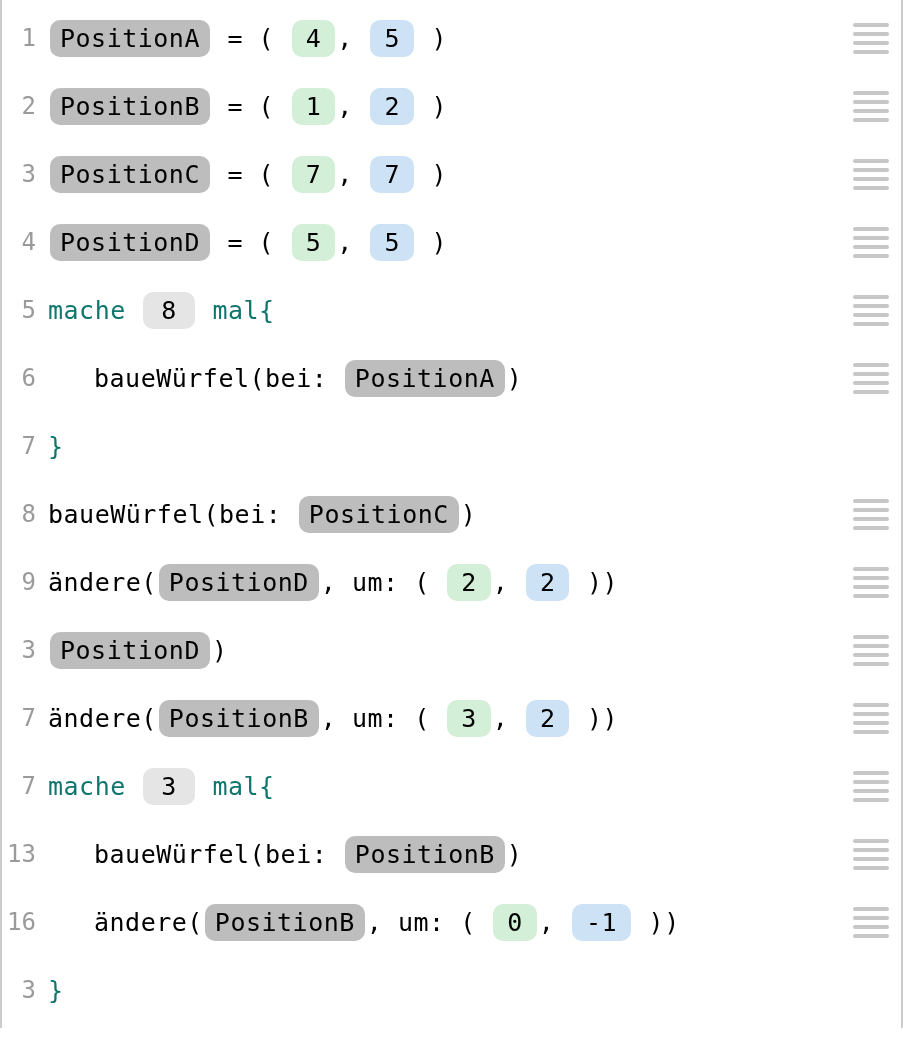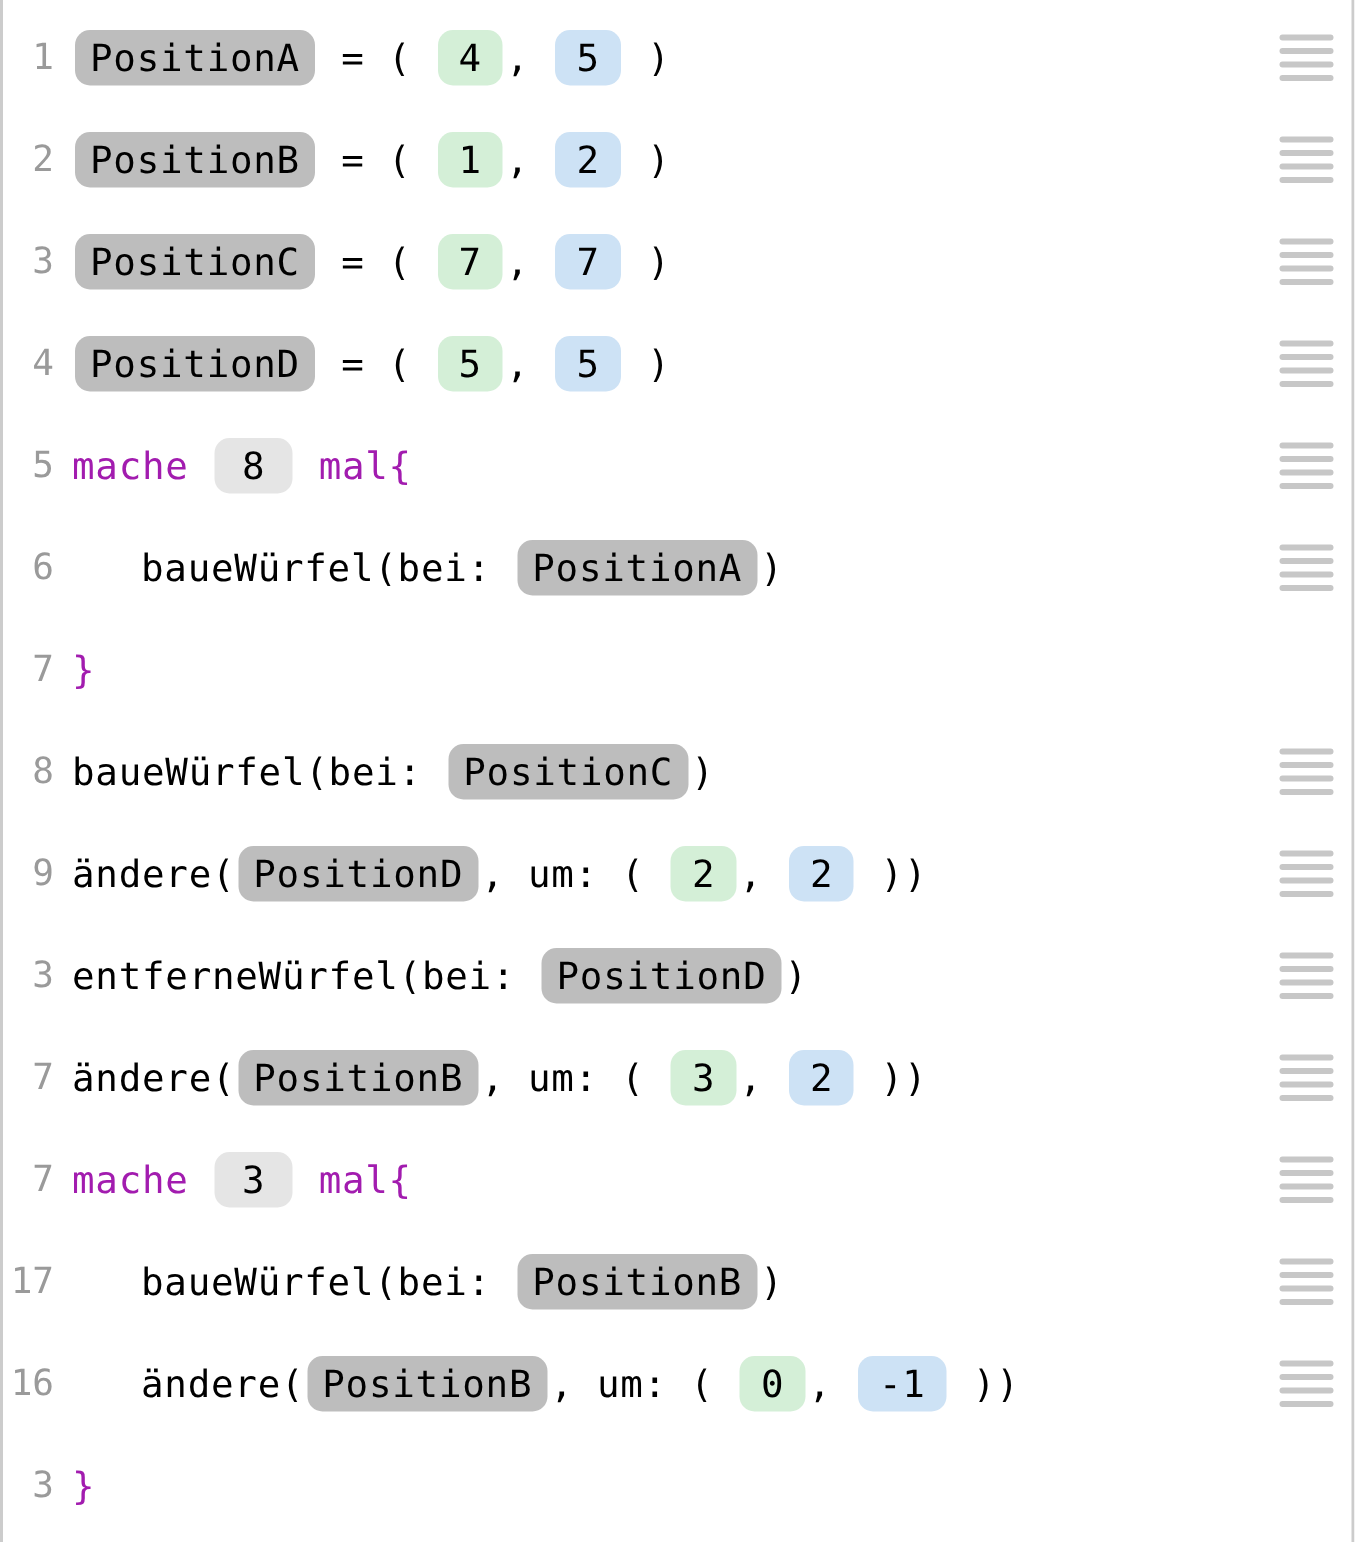--- a/index.html
+++ b/index.html
@@ -44,21 +44,21 @@
   }
   .indent { display:inline-block; width: 46px; }
   .tok-var {
     background: #bdbdbd;
     border-radius: 10px;
     padding: 4px 10px 4px 10px;
     margin: 0 2px;
     color: #000;
     display: inline-block;
   }
-  .tok-kw { color: #a21caf; }
+  .tok-kw { color: #0f766e; }
   .tok-plain { color: #000; }
   .pill {
     border-radius: 10px;
     padding: 4px 14px 4px 14px;
     margin: 0 2px;
     display: inline-block;
   }
   .pill-green { background: #d4efd7; color:#000; }
   .pill-blue  { background: #cde2f5; color:#000; }
   .pill-grey  { background: #e5e5e5; color:#000; padding-left:18px; padding-right:18px;}
@@ -164,21 +164,21 @@
       <div class="content"><span class="tok-plain">ändere(</span><span class="tok-var">PositionD</span><span class="tok-plain">, um: ( </span><span class="pill pill-green">2</span><span class="tok-plain">, </span><span class="pill pill-blue">2</span><span class="tok-plain"> ))</span></div>
       <div class="drag">
         <span></span>
         <span></span>
         <span></span>
         <span></span>
       </div>
     </div>
     <div class="line">
       <div class="lineno">3</div>
-      <div class="content"><span class="tok-plain">entferneWürfel(bei: </span><span class="tok-var">PositionD</span><span class="tok-plain">)</span></div>
+      <div class="content"><span class="tok-var">PositionD</span><span class="tok-plain">)</span></div>
       <div class="drag">
         <span></span>
         <span></span>
         <span></span>
         <span></span>
       </div>
     </div>
     <div class="line">
       <div class="lineno">7</div>
       <div class="content"><span class="tok-plain">ändere(</span><span class="tok-var">PositionB</span><span class="tok-plain">, um: ( </span><span class="pill pill-green">3</span><span class="tok-plain">, </span><span class="pill pill-blue">2</span><span class="tok-plain"> ))</span></div>
@@ -193,21 +193,21 @@
       <div class="lineno">7</div>
       <div class="content"><span class="tok-kw">mache </span><span class="pill pill-grey">3</span><span class="tok-kw"> mal{</span></div>
       <div class="drag">
         <span></span>
         <span></span>
         <span></span>
         <span></span>
       </div>
     </div>
     <div class="line">
-      <div class="lineno">17</div>
+      <div class="lineno">13</div>
       <div class="content"><span class="indent"></span><span class="tok-plain">baueWürfel(bei: </span><span class="tok-var">PositionB</span><span class="tok-plain">)</span></div>
       <div class="drag">
         <span></span>
         <span></span>
         <span></span>
         <span></span>
       </div>
     </div>
     <div class="line">
       <div class="lineno">16</div>

